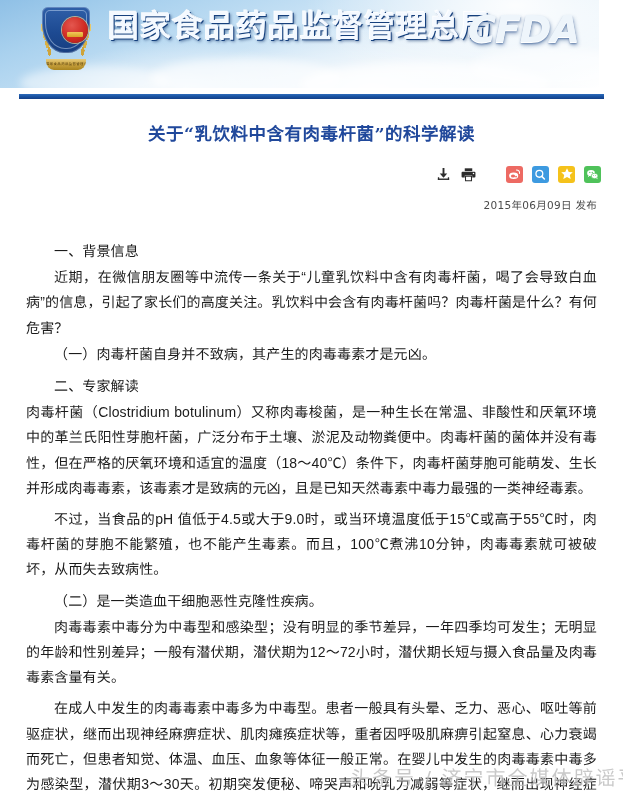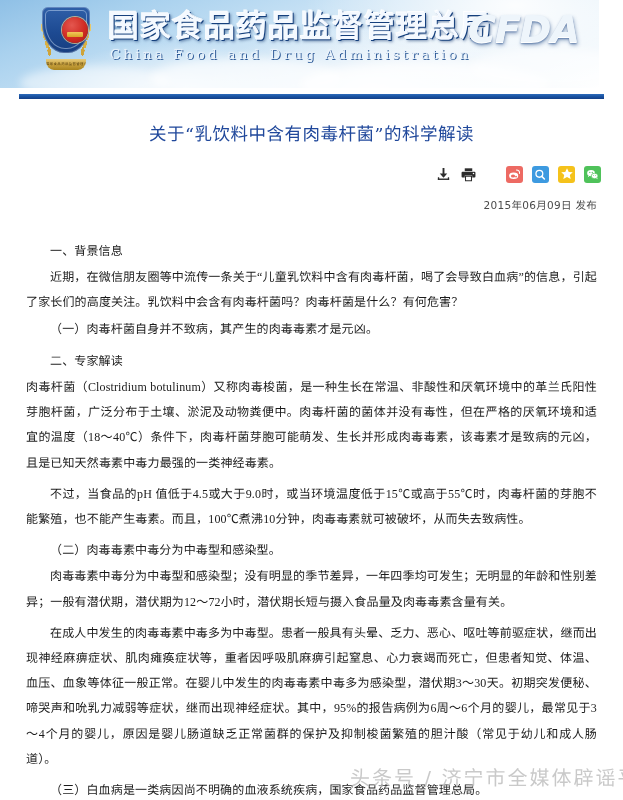--- a/index.html
+++ b/index.html
@@ -180,21 +180,21 @@
   
   .article {
     width: 623px;
     background: #ffffff;
     padding-top: 22px;
     box-sizing: border-box;
   }
   .article-title {
     text-align: center;
     font-family: "DejaVu Serif", "Liberation Serif", serif;
-    font-weight: normal;
+    font-weight: bold;
     font-size: 17.5px;
     line-height: 26px;
     color: #20489b;
     letter-spacing: .5px;
     padding: 0 40px;
   }
 
   .tool-row {
     display: flex;
     align-items: center;
@@ -238,22 +238,22 @@
     color: #4a4a4a;
     letter-spacing: .3px;
     font-family: "DejaVu Sans", sans-serif;
   }
 
   .body-copy {
     padding: 20px 26px 0 26px;
     color: #1b1b1b;
   }
   .para {
-    font-family: Liberation Serif, serif;
-    font-size: 12px;
+    font-family: Liberation Sans, sans-serif;
+    font-size: 14px;
     line-height: 25.2px;
     text-align: justify;
     margin: 0 0 1px 0;
     letter-spacing: .15px;
   }
   .para.indent { text-indent: 2em; }
   .para.section { text-indent: 2em; margin-top: 7px; }
   .para.spaced { margin-top: 6px; }
 
   
@@ -285,21 +285,20 @@
     <div class="emblem">
       <div class="wheat-l"></div>
       <div class="wheat-r"></div>
       <div class="shield">
         <div class="natl"></div>
       </div>
       <div class="ribbon">国家食品药品监督管理总局</div>
     </div>
 
     <div class="brand-cn">国家食品药品监督管理总局</div>
-    <div class="brand-en">China Food and Drug Administration</div>
     <div class="brand-abbr">CFDA</div>
   </div>
 
   <div class="rule-wrap">
     <div class="blue-rule"></div>
   </div>
 
   <div class="article">
 
     <div class="article-title">关于“乳饮料中含有肉毒杆菌”的科学解读</div>
@@ -361,21 +360,21 @@
 
     <div class="publish-row">2015年06月09日  发布</div>
 
     <div class="body-copy">
       <p class="para section">一、背景信息</p>
       <p class="para indent">近期，在微信朋友圈等中流传一条关于“儿童乳饮料中含有肉毒杆菌，喝了会导致白血病”的信息，引起了家长们的高度关注。乳饮料中会含有肉毒杆菌吗？肉毒杆菌是什么？有何危害？</p>
       <p class="para indent">（一）肉毒杆菌自身并不致病，其产生的肉毒毒素才是元凶。</p>
       <p class="para section">二、专家解读</p>
       <p class="para">肉毒杆菌（Clostridium botulinum）又称肉毒梭菌，是一种生长在常温、非酸性和厌氧环境中的革兰氏阳性芽胞杆菌，广泛分布于土壤、淤泥及动物粪便中。肉毒杆菌的菌体并没有毒性，但在严格的厌氧环境和适宜的温度（18～40℃）条件下，肉毒杆菌芽胞可能萌发、生长并形成肉毒毒素，该毒素才是致病的元凶，且是已知天然毒素中毒力最强的一类神经毒素。</p>
       <p class="para indent spaced">不过，当食品的pH 值低于4.5或大于9.0时，或当环境温度低于15℃或高于55℃时，肉毒杆菌的芽胞不能繁殖，也不能产生毒素。而且，100℃煮沸10分钟，肉毒毒素就可被破坏，从而失去致病性。</p>
-      <p class="para indent spaced">（二）肉毒毒素中毒分为中毒型和感染型。</p>
+      <p class="para indent spaced">（二）是一类造血干细胞恶性克隆性疾病。</p>
       <p class="para indent">肉毒毒素中毒分为中毒型和感染型；没有明显的季节差异，一年四季均可发生；无明显的年龄和性别差异；一般有潜伏期，潜伏期为12～72小时，潜伏期长短与摄入食品量及肉毒毒素含量有关。</p>
       <p class="para indent spaced">在成人中发生的肉毒毒素中毒多为中毒型。患者一般具有头晕、乏力、恶心、呕吐等前驱症状，继而出现神经麻痹症状、肌肉瘫痪症状等，重者因呼吸肌麻痹引起窒息、心力衰竭而死亡，但患者知觉、体温、血压、血象等体征一般正常。在婴儿中发生的肉毒毒素中毒多为感染型，潜伏期3～30天。初期突发便秘、啼哭声和吮乳力减弱等症状，继而出现神经症状。其中，95%的报告病例为6周～6个月的婴儿，最常见于3～4个月的婴儿，原因是婴儿肠道缺乏正常菌群的保护及抑制梭菌繁殖的胆汁酸（常见于幼儿和成人肠道）。</p>
       <p class="para indent spaced">（三）白血病是一类病因尚不明确的血液系统疾病，国家食品药品监督管理总局。</p>
       <p class="para indent">白血病俗称“血癌”，是一类造血干细胞恶性克隆性疾病，克隆性白血病细胞因为增殖失控、分化障碍、凋亡受阻等机制，在骨髓和其他造血组织中大量增殖累积，并浸润其他组织和器官，同时正常造血受到抑制。引起人类白血病的确切原因至今不太明确，有许多因素可能与白血病的发生有关，包括病毒感染、遗传、放射、化学毒物或药物等。至今为止，科研界没有发现白血病的发生和发展与肉毒杆菌之间存在关系。</p>
     </div>
   </div>
 
   <div class="watermark">头条号 / 济宁市全媒体辟谣平台</div>
 </div>
 

